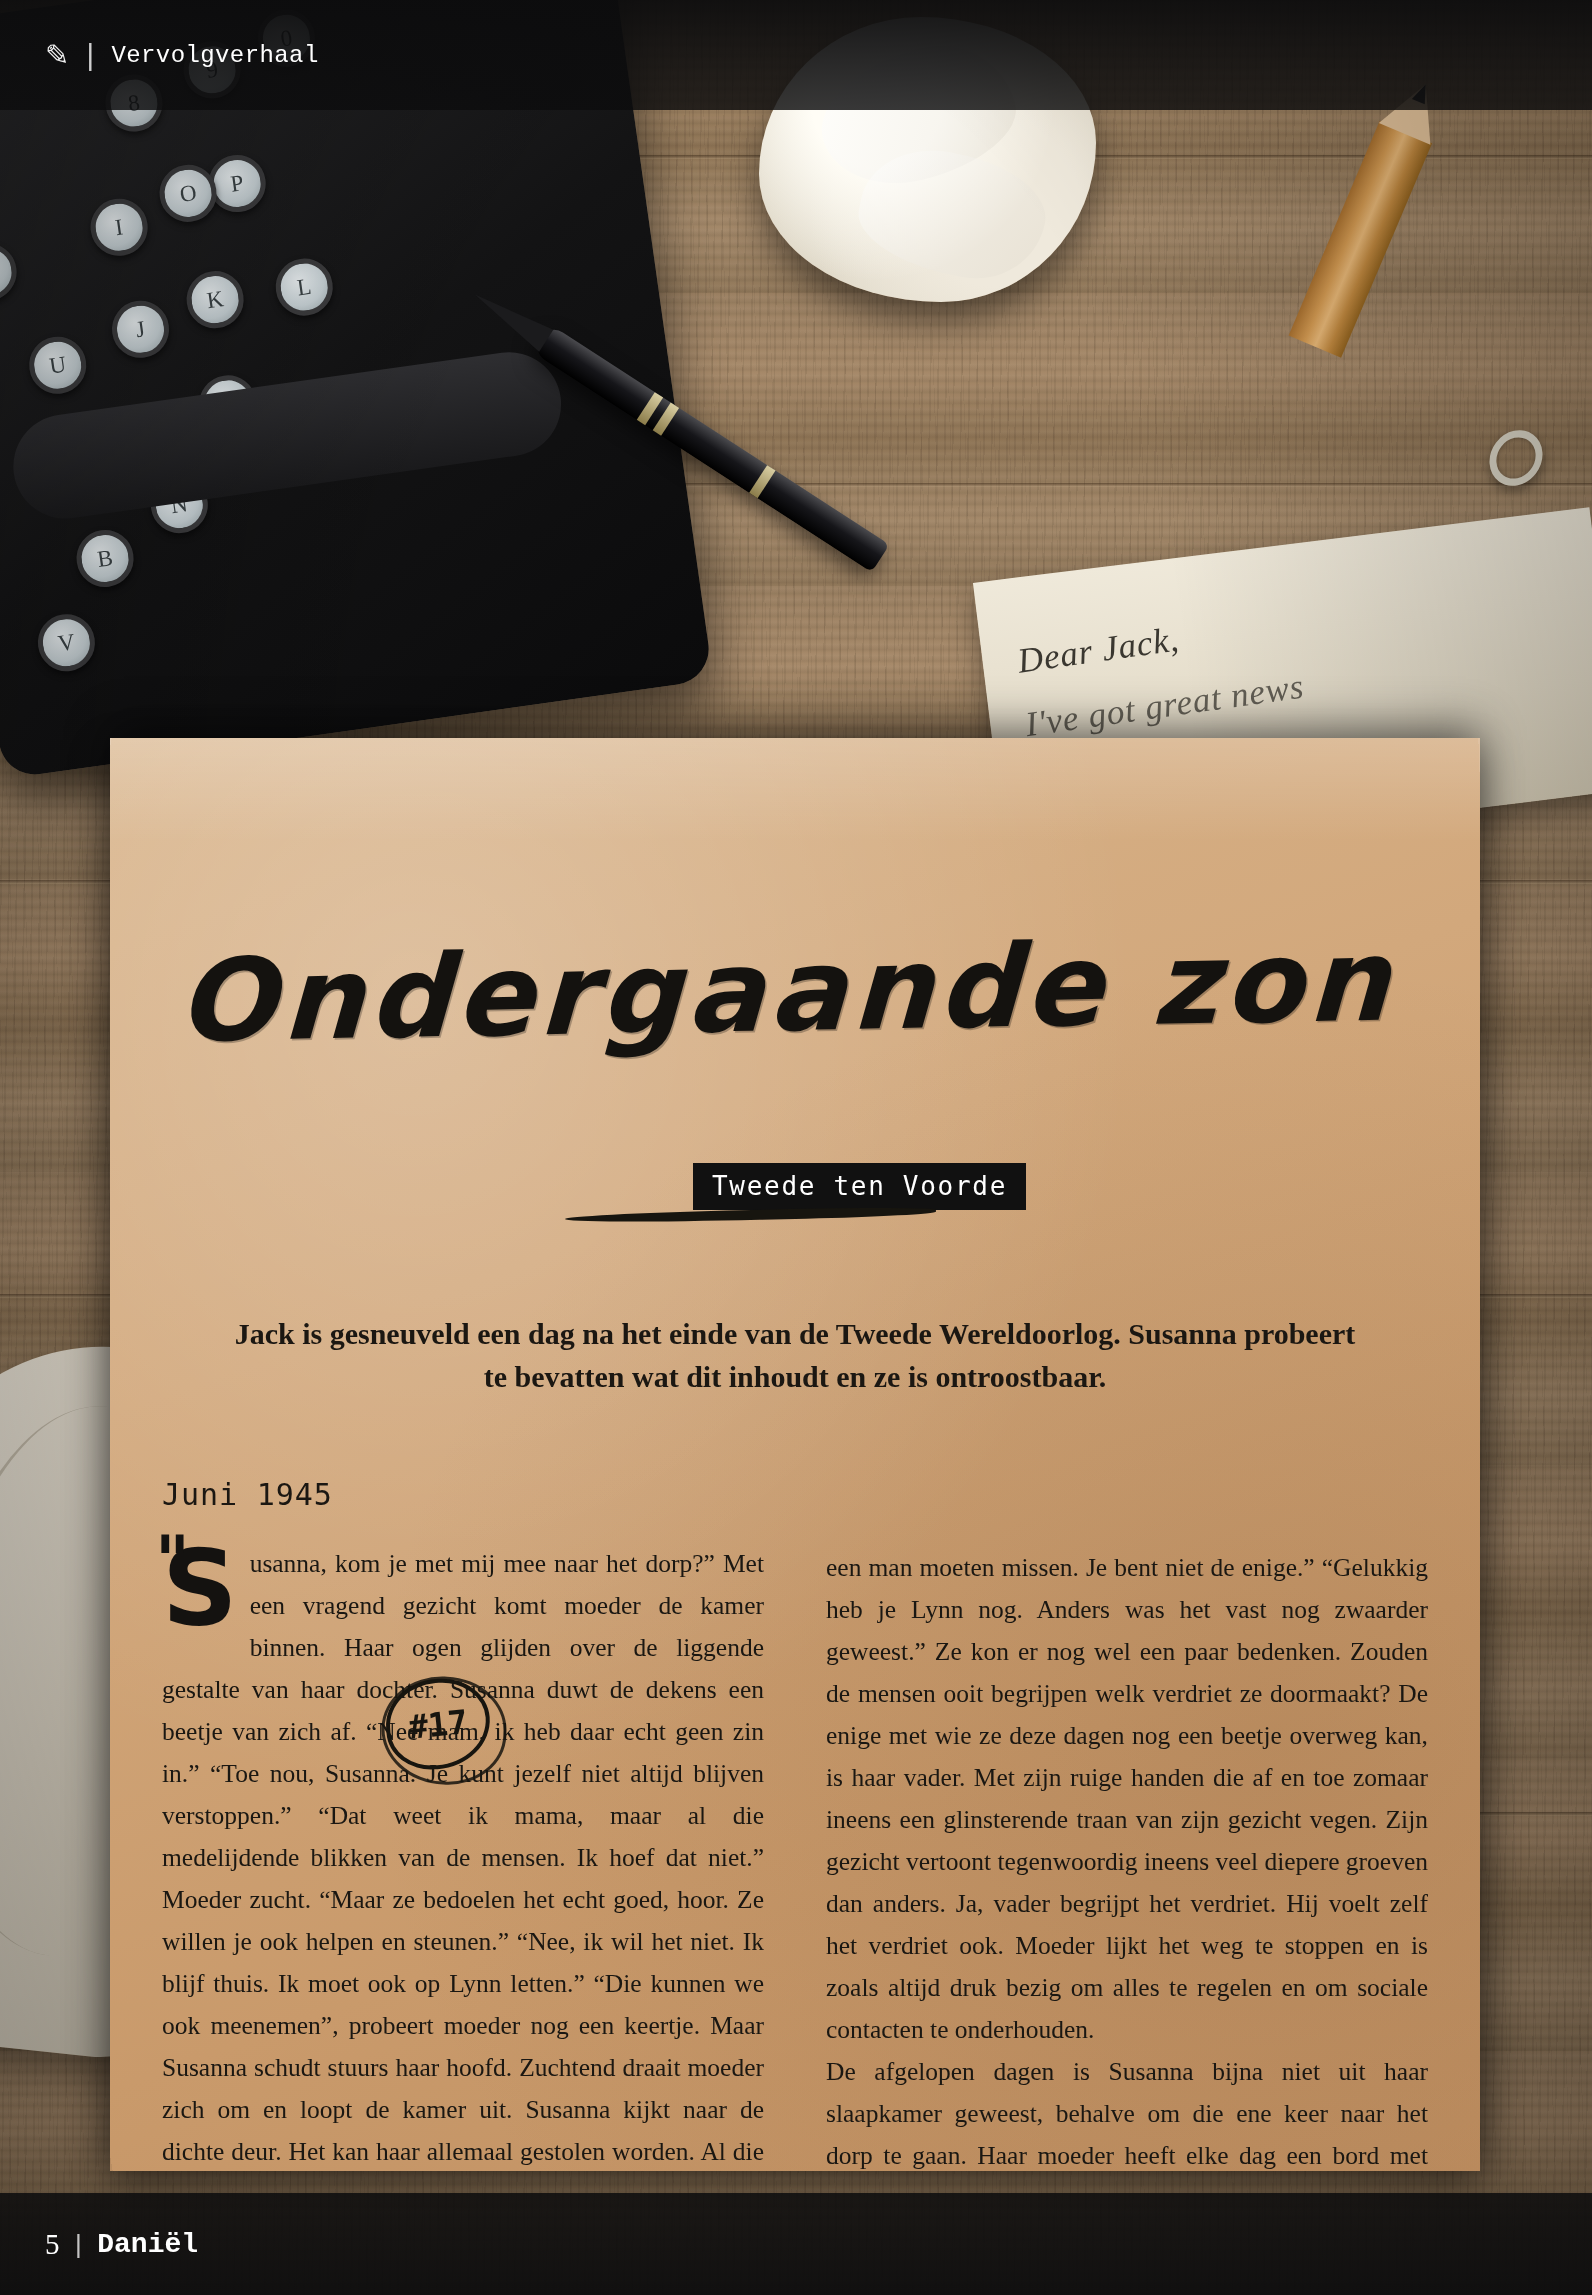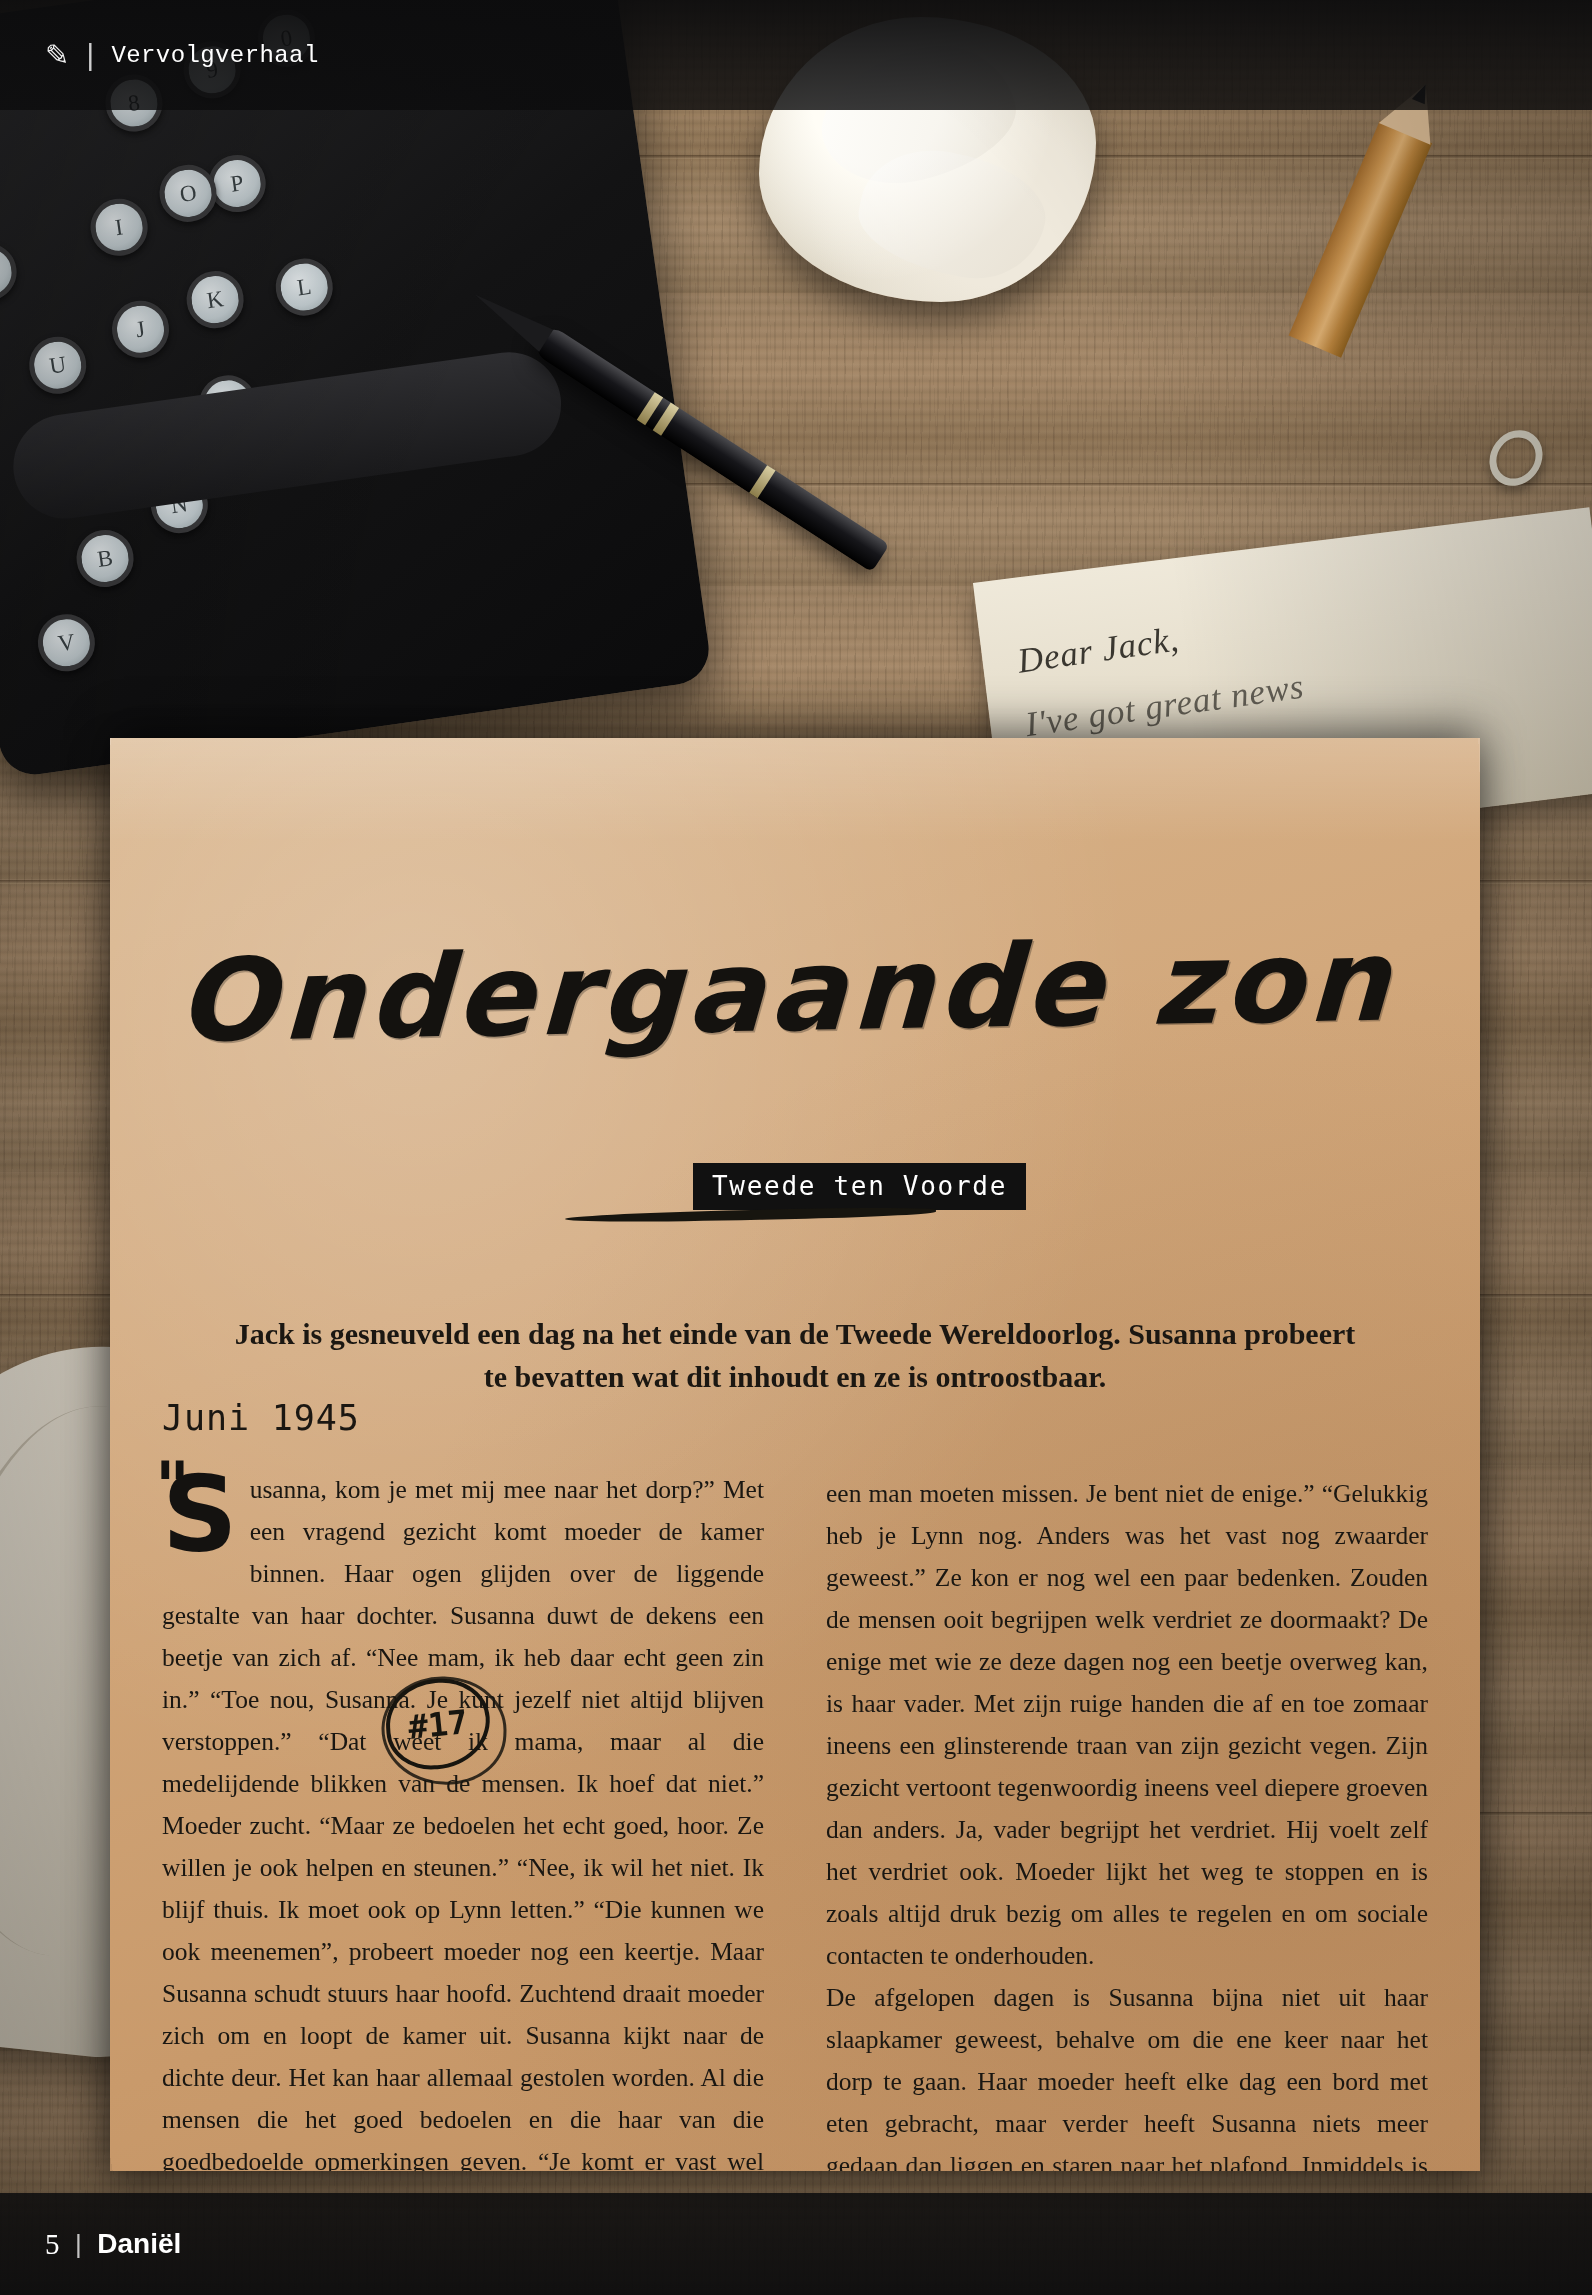--- a/index.html
+++ b/index.html
@@ -226,21 +226,21 @@
     position: absolute;
     left: 0; right: 0; bottom: 0; height: 102px;
     background: linear-gradient(0deg, rgba(12,12,13,.96), rgba(12,12,13,.86));
     display: flex; align-items: center;
     padding-left: 45px; gap: 15.5px;
     z-index: 40;
     color: #fff;
   }
   .footer .pagenum { font-family: "Liberation Serif", serif; font-size: 29px; }
   .footer .sep { font-size: 26px; opacity: .75; }
-  .footer .brand { font-family: Liberation Sans, sans-serif; font-size: 28px; font-weight: bold; }
+  .footer .brand { font-family: Liberation Mono, monospace; font-size: 28px; font-weight: bold; }
 
   
   .sheet {
     position: absolute;
     left: 110px; top: 738px;
     width: 1370px; height: 1433px;
     background:
       radial-gradient(ellipse at 22% 18%, rgba(255,255,255,.22) 0%, rgba(255,255,255,0) 48%),
       radial-gradient(ellipse at 85% 70%, rgba(120,80,45,.20) 0%, rgba(255,255,255,0) 55%),
       linear-gradient(160deg, #d9b58c 0%, #d2a87c 35%, #c99a6b 70%, #bf8f61 100%);
@@ -331,22 +331,23 @@
     text-align: center;
     font-family: "Liberation Serif", serif;
     font-weight: bold;
     font-size: 30px;
     line-height: 43px;
     color: #1b1712;
   }
 
   
   .date-line {
+    margin-top: 79px;
     font-family: "DejaVu Sans Mono", monospace;
-    font-size: 35px;
+    font-size: 30px;
     letter-spacing: 0.9px;
     color: #1b1712;
   }
   .columns {
     display: flex;
     gap: 62px;
     margin-top: 31px;
   }
   .col {
     flex: 1;

